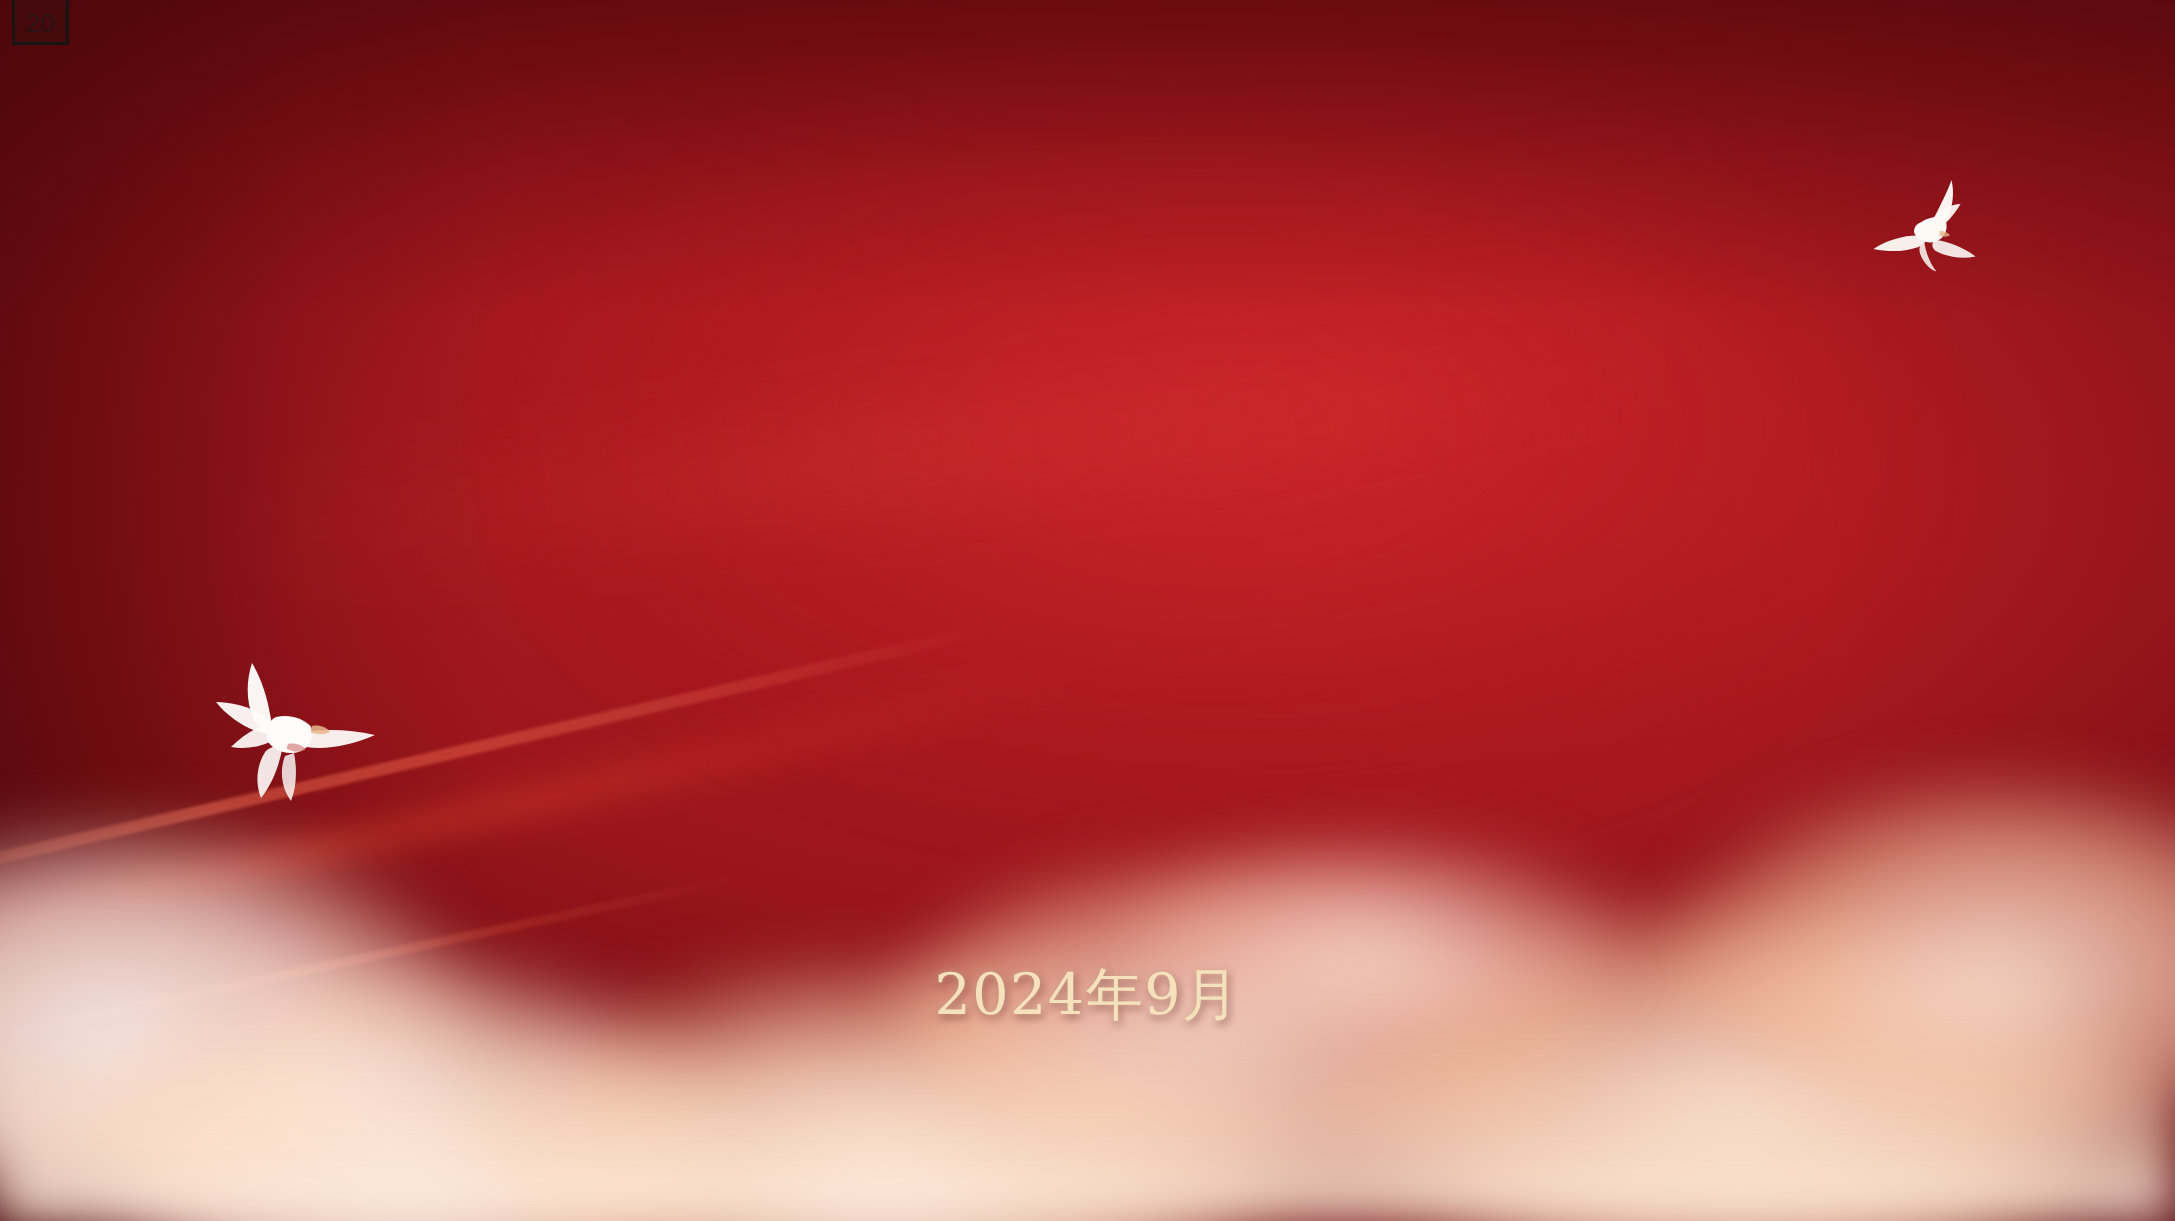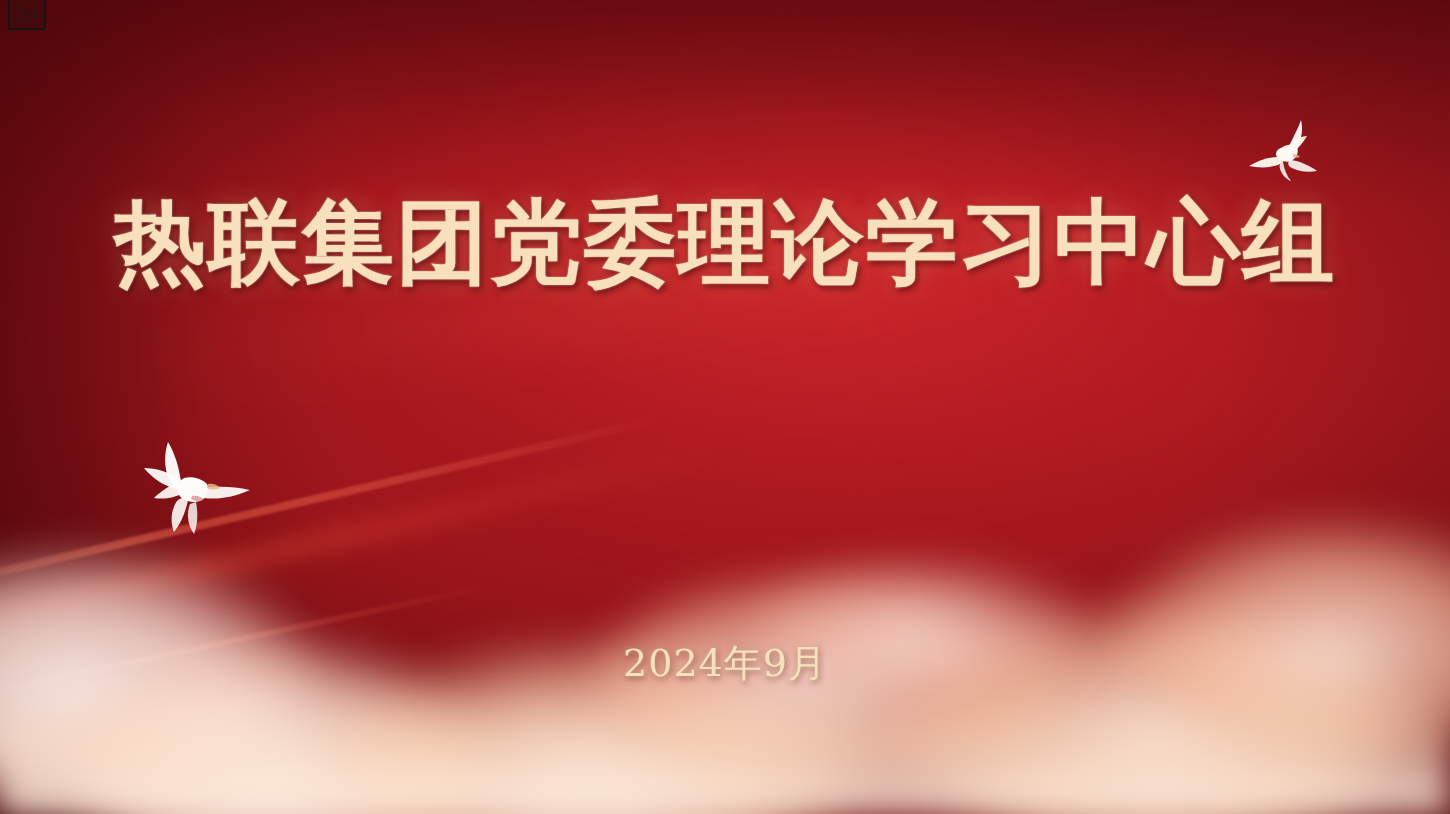--- a/index.html
+++ b/index.html
@@ -238,20 +238,19 @@
         <path d="M56 42 C64 40, 73 42, 79 48 C82 54, 79 62, 72 65 C63 68, 53 64, 50 57 C49 49, 52 44, 56 42 Z"></path>
         <path d="M74 52 C88 50, 105 50, 122 54 C106 61, 90 64, 76 62 C71 59, 71 54, 74 52 Z" opacity="0.94"></path>
         <path d="M60 64 C58 74, 54 86, 46 96 C42 86, 43 74, 49 65 C53 61, 59 60, 60 64 Z" opacity="0.9"></path>
         <path d="M68 66 C70 76, 70 88, 66 98 C60 90, 58 78, 62 68 Z" opacity="0.82"></path>
       </g>
       <path d="M80 48 C85 47, 90 49, 92 52 C88 54, 83 54, 79 52 Z" fill="#e8b68c" opacity="0.85"></path>
       <path d="M64 60 C69 59, 74 61, 76 64 C71 66, 66 65, 63 63 Z" fill="#c9615f" opacity="0.55"></path>
     </svg>
   </div>
 
-  <div class="title">热联集团党委理论学习中心组</div>
 
 
   <div class="date">2024年9月</div>
 
   <div class="slide-num-box">20</div>
 
 </div>
 
 </body></html>

